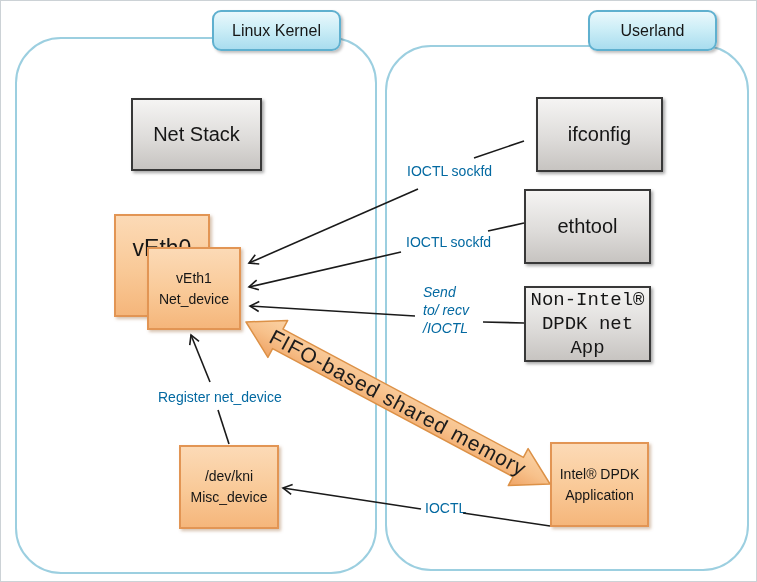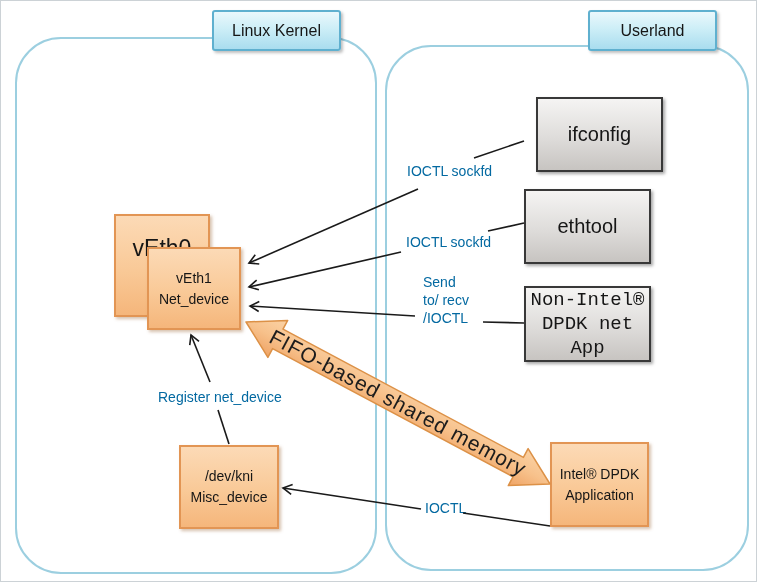--- a/index.html
+++ b/index.html
@@ -9,21 +9,21 @@
     font-family:"Liberation Sans",sans-serif;color:#161616;
   }
   
   .region{
     position:absolute;border:2px solid #9ccfe0;border-radius:46px;background:transparent;
   }
   .region.kernel{left:14px;top:36px;width:358px;height:533px;}
   .region.userland{left:384px;top:44px;width:360px;height:522px;}
   
   .chip{
-    position:absolute;width:125px;height:37px;border:2px solid #5fb0cf;border-radius:3px;
+    position:absolute;width:125px;height:37px;border:2px solid #5fb0cf;border-radius:9px;
     background:linear-gradient(180deg,#eaf8fc 0%,#cdeef7 45%,#a9ddef 100%);
     display:flex;align-items:center;justify-content:center;
     font-size:16px;box-shadow:2px 2px 3px rgba(0,0,0,0.25);
   }
   .chip.kernel{left:211px;top:9px;}
   .chip.userland{left:587px;top:9px;}
   
   .node{
     position:absolute;display:flex;flex-direction:column;align-items:center;justify-content:center;
     text-align:center;
@@ -47,40 +47,43 @@
   .node.veth0{left:113px;top:213px;width:92px;height:77px;justify-content:flex-start;padding-top:22px;font-size:23px;}
   .node.veth1{left:146px;top:246px;width:90px;height:79px;}
   .node.devkni{left:178px;top:444px;width:96px;height:80px;}
   .node.intel-app{left:549px;top:441px;width:95px;height:81px;}
   
   .edge-label{
     position:absolute;font-size:14px;line-height:18px;color:#0369a1;white-space:nowrap;
   }
   .el-ioctl1{left:406px;top:161px;}
   .el-ioctl2{left:405px;top:232px;}
-  .el-send{left:422px;top:272px;}
+  .el-send{left:422px;top:282px;font-style:italic;}
   .el-ioctl3{left:424px;top:498px;}
   .el-register{left:157px;top:387px;}
   svg.overlay{position:absolute;left:0;top:0;pointer-events:none;}
 </style>
 </head>
 <body>
 
 <div class="stage">
 
   <div class="region kernel"></div>
   <div class="region userland"></div>
 
   <div class="chip kernel">
     <span>Linux Kernel</span>
   </div>
   <div class="chip userland">
     <span>Userland</span>
   </div>
 
+  <div class="node gray net-stack">
+    <span>Net Stack</span>
+  </div>
   <div class="node gray ifconfig">
     <span>ifconfig</span>
   </div>
   <div class="node gray ethtool">
     <span>ethtool</span>
   </div>
   <div class="node gray non-intel">
     <span>Non-Intel®</span>
     <span>DPDK net</span>
     <span>App</span>

